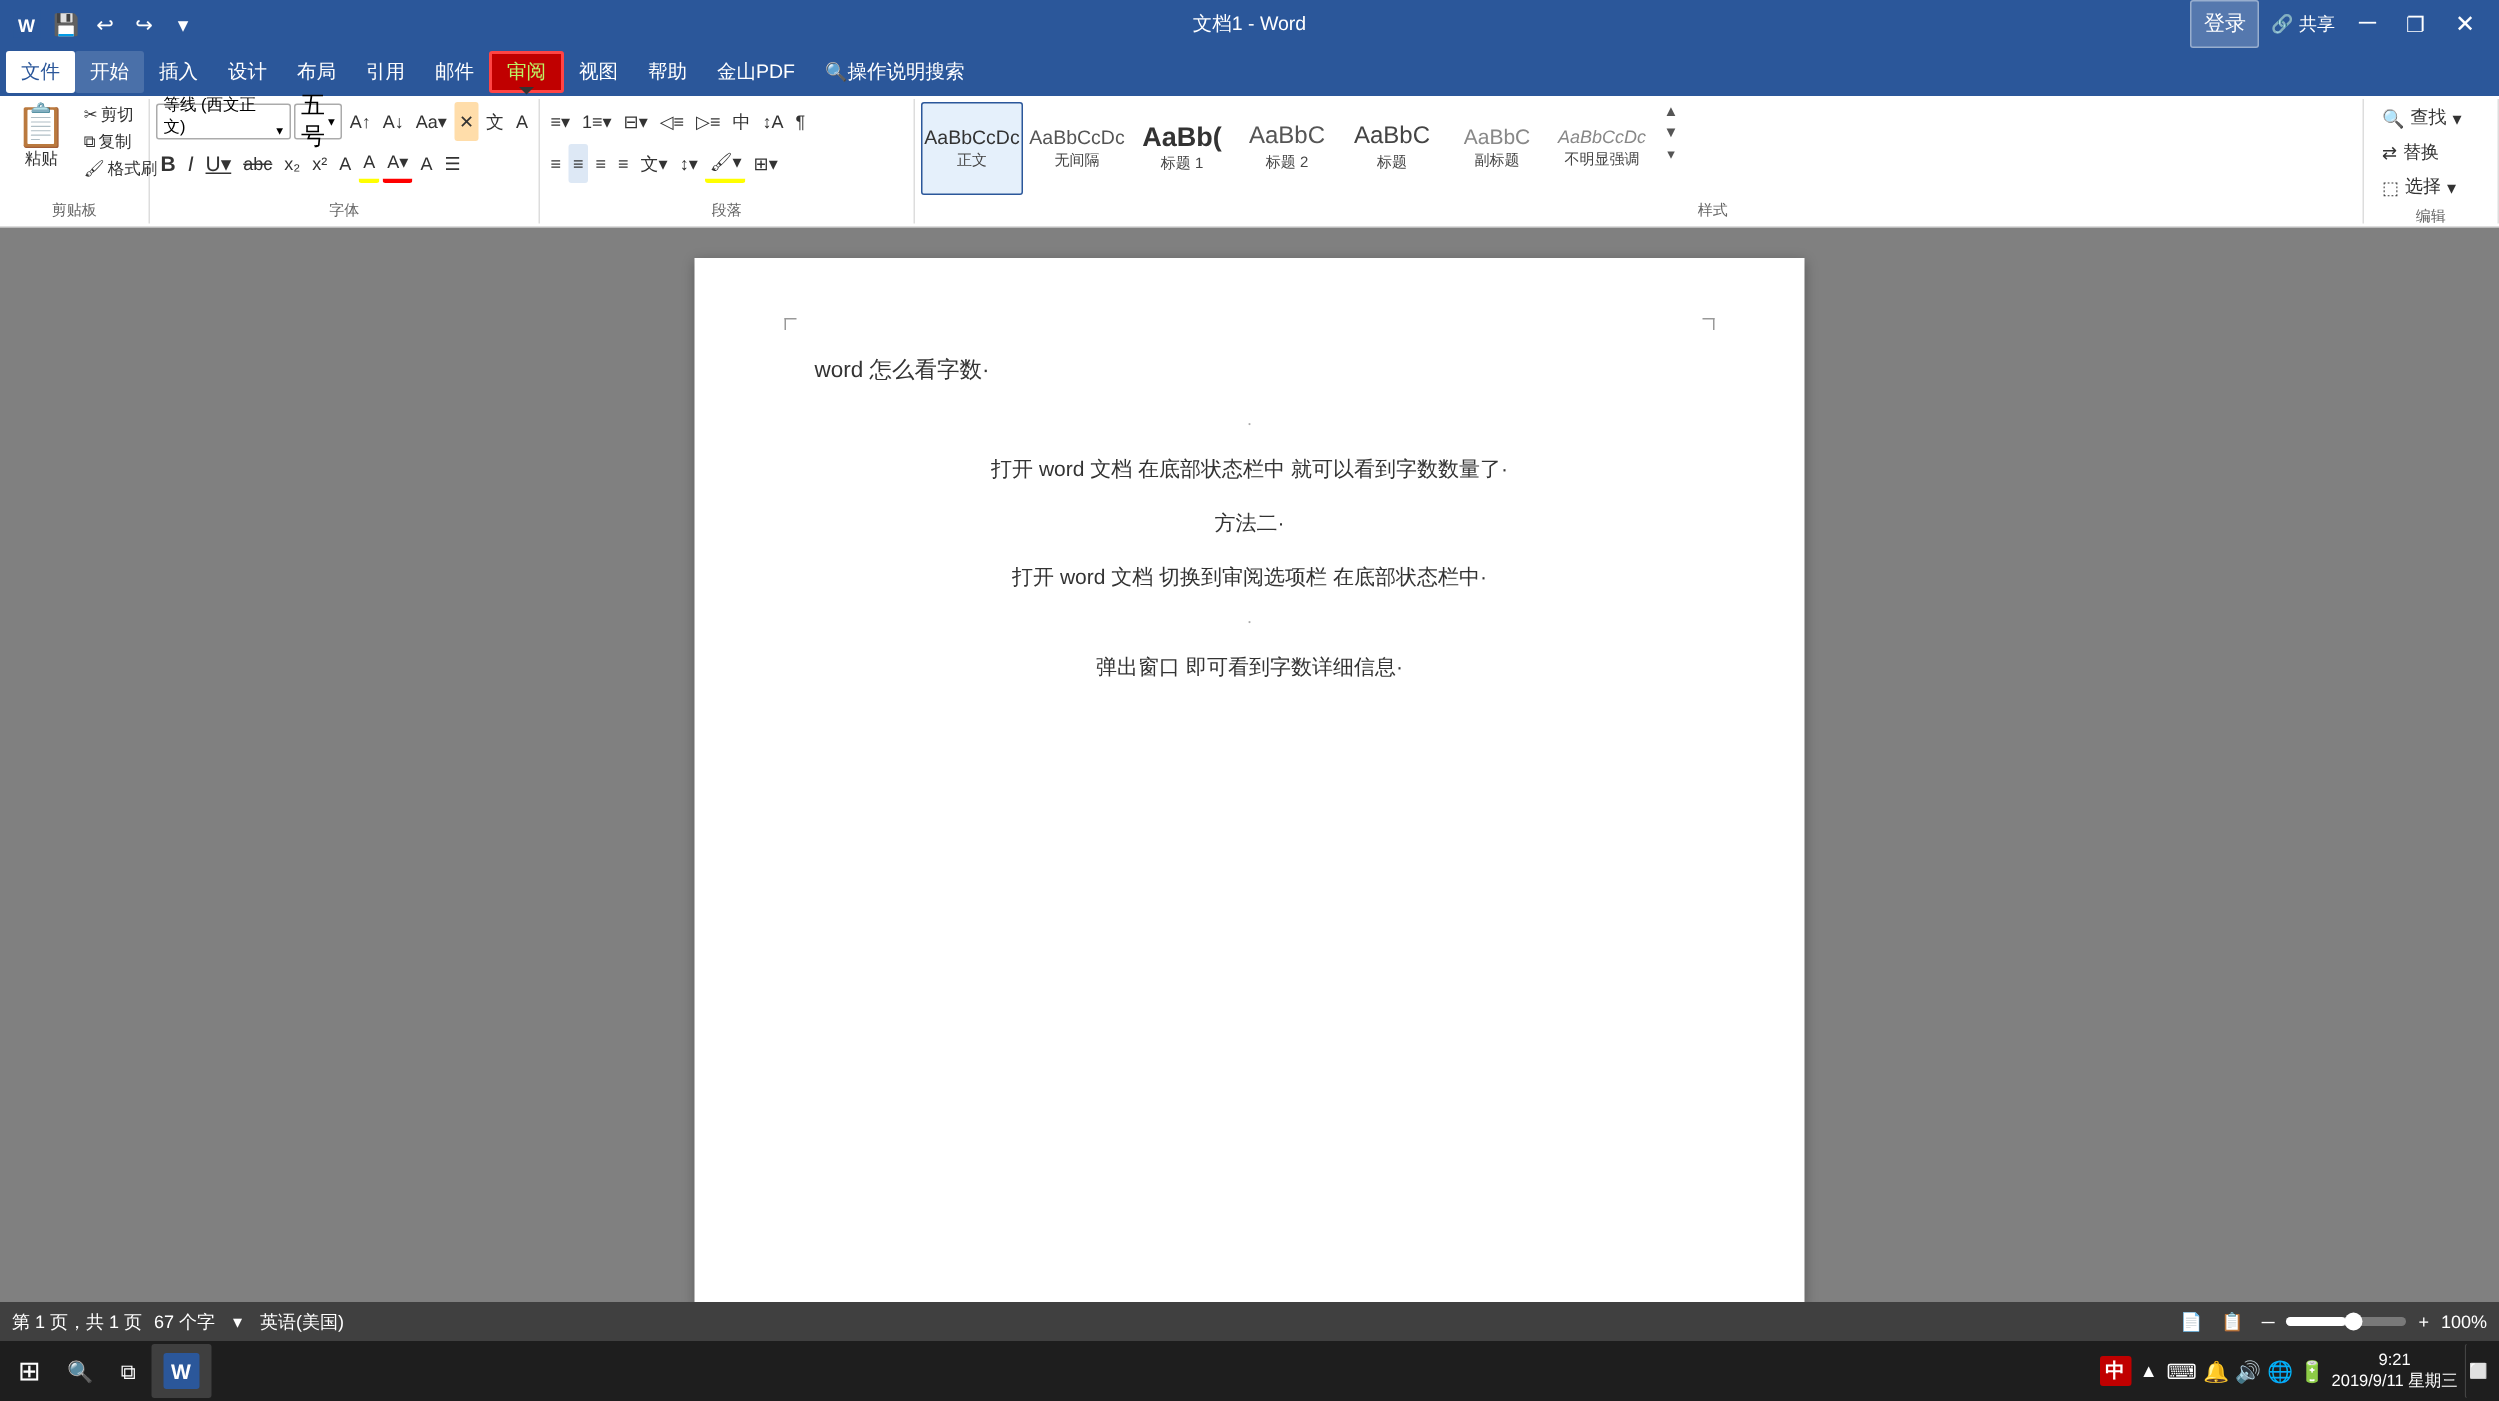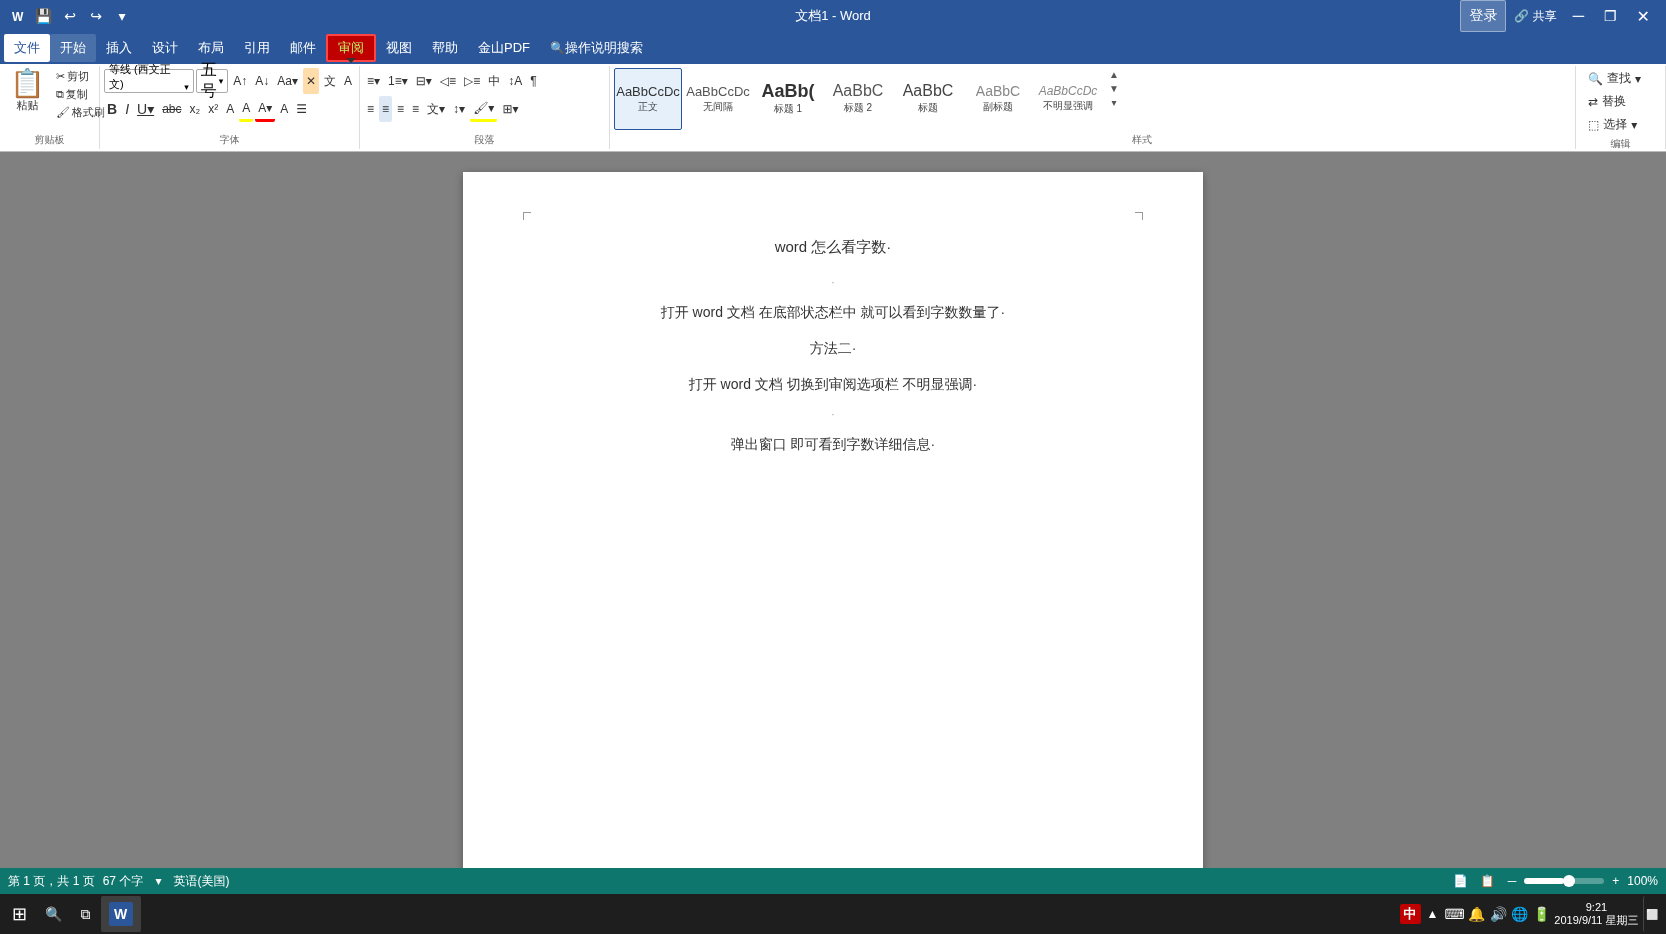--- a/index.html
+++ b/index.html
@@ -163,39 +163,38 @@
       box-shadow: 0 2px 8px rgba(0,0,0,0.3);
       padding: 60px 80px;
       position: relative;
     }
     .doc-content {
       font-size: 14px;
       color: #333;
       line-height: 2;
     }
     .doc-title {
-      text-align: center;
       font-size: 15px;
       margin-bottom: 8px;
     }
     .doc-section-title {
       text-align: center;
       font-size: 14px;
       margin: 8px 0;
     }
     .doc-para {
       text-align: center;
       font-size: 14px;
       margin: 4px 0;
     }
 
     
     .status-bar {
       height: 26px;
-      background: #0f766e;
+      background: #404040;
       display: flex;
       align-items: center;
       justify-content: space-between;
       padding: 0 8px;
       color: white;
       font-size: 12px;
     }
     .status-left { display: flex; align-items: center; gap: 8px; }
     .status-right { display: flex; align-items: center; gap: 4px; }
     .status-btn {
@@ -526,21 +525,21 @@
 
 <div class="document-area">
   <div class="document-page">
     <div class="corner-mark corner-tl"></div>
     <div class="corner-mark corner-tr"></div>
     <div class="doc-content">
       <div class="doc-title">word 怎么看字数·</div>
       <div style="text-align:center;color:#aaa;font-size:12px;">·</div>
       <div class="doc-para">打开 word 文档   在底部状态栏中   就可以看到字数数量了·</div>
       <div class="doc-section-title">方法二·</div>
-      <div class="doc-para">打开 word 文档   切换到审阅选项栏  不明显强调·</div>
+      <div class="doc-para">打开 word 文档   切换到审阅选项栏  在底部状态栏中·</div>
       <div style="text-align:center;color:#aaa;font-size:12px;">·</div>
       <div class="doc-para">弹出窗口   即可看到字数详细信息·</div>
     </div>
   </div>
 </div>
 
 <div class="status-bar">
   <div class="status-left">
     <span>第 1 页，共 1 页</span>
     <span>67 个字</span>

